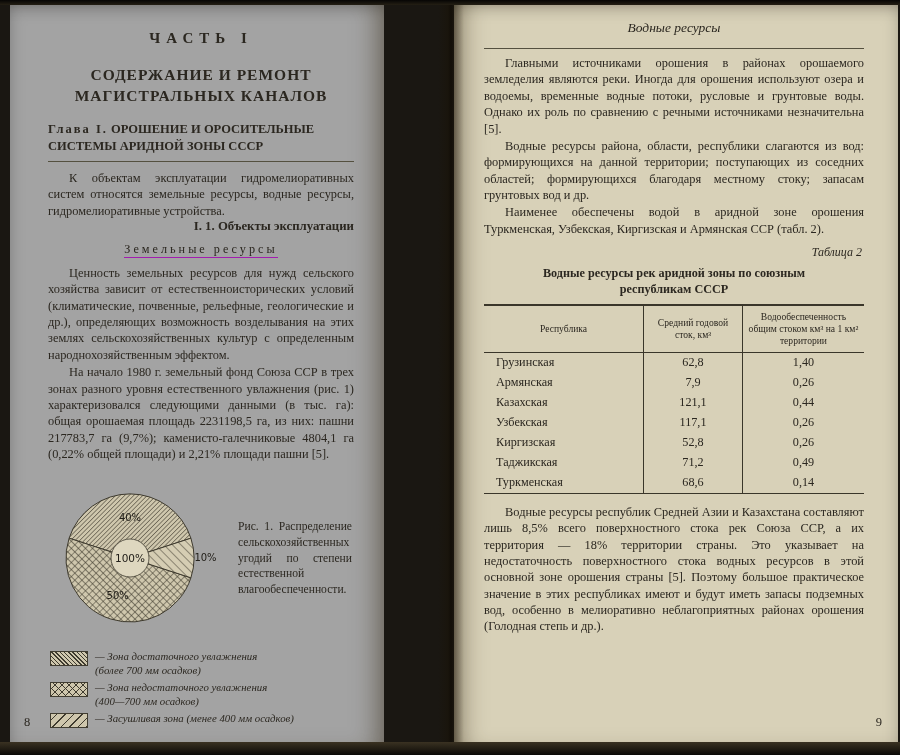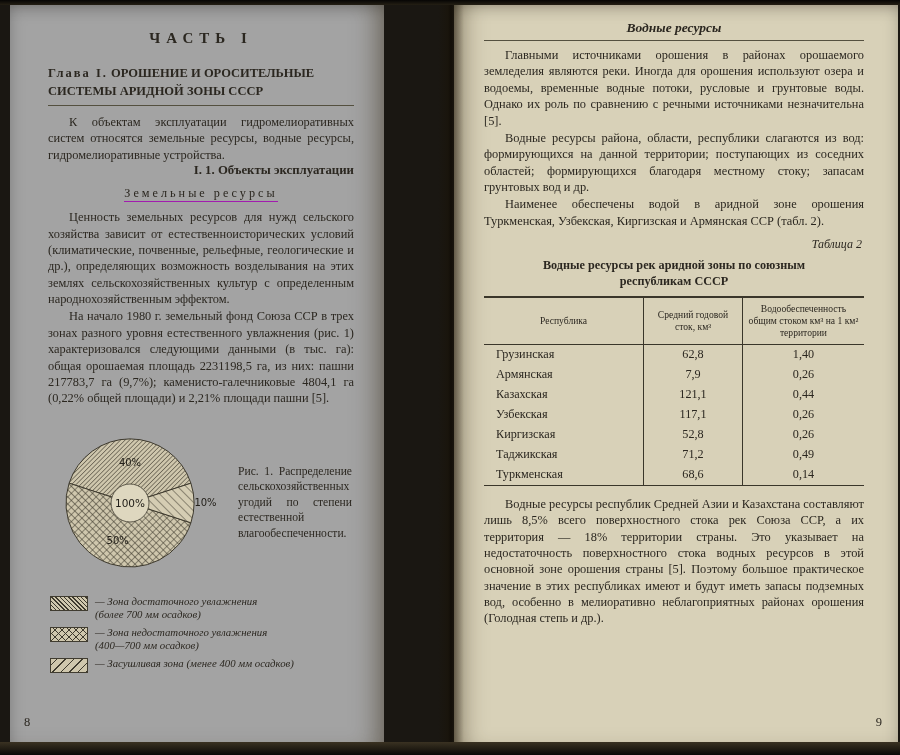--- a/index.html
+++ b/index.html
@@ -49,21 +49,21 @@
   .sw0{background-image:repeating-linear-gradient(45deg,#3e3a2e 0 1px,transparent 1px 3px);}
   .sw1{background-image:repeating-linear-gradient(45deg,#3e3a2e 0 1px,transparent 1px 5px),repeating-linear-gradient(-45deg,#3e3a2e 0 1px,transparent 1px 5px);}
   .sw2{background-image:repeating-linear-gradient(-45deg,#3e3a2e 0 1px,transparent 1px 6px);}
   .legend-text{font-size:10.8px;font-style:italic;line-height:1.25;}
   .legend-text .sub{display:block;}
 
   .page-number{position:absolute;bottom:14px;font-size:12.5px;}
   .left .page-number{left:14px;}
   .right .page-number{right:16px;}
 
-  .water-heading{text-align:center;font-style:italic;font-weight:bold;font-size:13.5px;margin:0 0 6px 0;padding-bottom:4px;border-bottom:1px solid #54503f;}
+  .water-heading{text-align:center;font-style:italic;font-weight:normal;font-size:13.5px;margin:0 0 6px 0;padding-bottom:12px;border-bottom:1px solid #54503f;}
 
   .table-label{text-align:right;font-style:italic;font-size:12px;margin:8px 2px 6px 0;}
   .table-title{text-align:center;font-weight:bold;font-size:12.2px;line-height:1.3;margin:0 0 6px 0;}
   table.water{width:100%;border-collapse:collapse;border-top:2px solid #3a362a;border-bottom:1px solid #3a362a;margin-bottom:10px;}
   table.water th{
     font-weight:normal;font-size:9.6px;line-height:1.25;text-align:center;vertical-align:middle;
     border-bottom:1px solid #3a362a;padding:5px 4px;
   }
   table.water th + th, table.water td + td{border-left:1px solid #3a362a;}
   table.water td{font-size:12.2px;padding:2.5px 6px;}
@@ -72,20 +72,24 @@
 </style>
 </head>
 <body>
 
 <div class="book">
   <div class="top-edge"></div>
 
   <div class="page left">
     <div class="page-inner">
       <div class="part-heading">ЧАСТЬ  I</div>
+      <div class="book-title">
+        <span>СОДЕРЖАНИЕ И РЕМОНТ</span><br>
+        <span>МАГИСТРАЛЬНЫХ КАНАЛОВ</span>
+      </div>
       <div class="chapter-heading">
         <span class="chapter-label">Глава I.</span>
         <span>ОРОШЕНИЕ И ОРОСИТЕЛЬНЫЕ СИСТЕМЫ АРИДНОЙ ЗОНЫ СССР</span>
       </div>
       <p class="body" style="margin-top:8px;">К объектам эксплуатации гидромелиоративных систем относятся земельные ресурсы, водные ресурсы, гидромелиоративные устройства.</p>
       <div class="section-heading">I. 1. Объекты эксплуатации</div>
       <div class="subsection-heading">
         <span>Земельные ресурсы</span>
       </div>
       <p class="body">Ценность земельных ресурсов для нужд сельского хозяйства зависит от естественноисторических условий (климатические, почвенные, рельефные, геологические и др.), определяющих возможность возделывания на этих землях сельскохозяйственных культур с определенным народнохозяйственным эффектом.</p>

